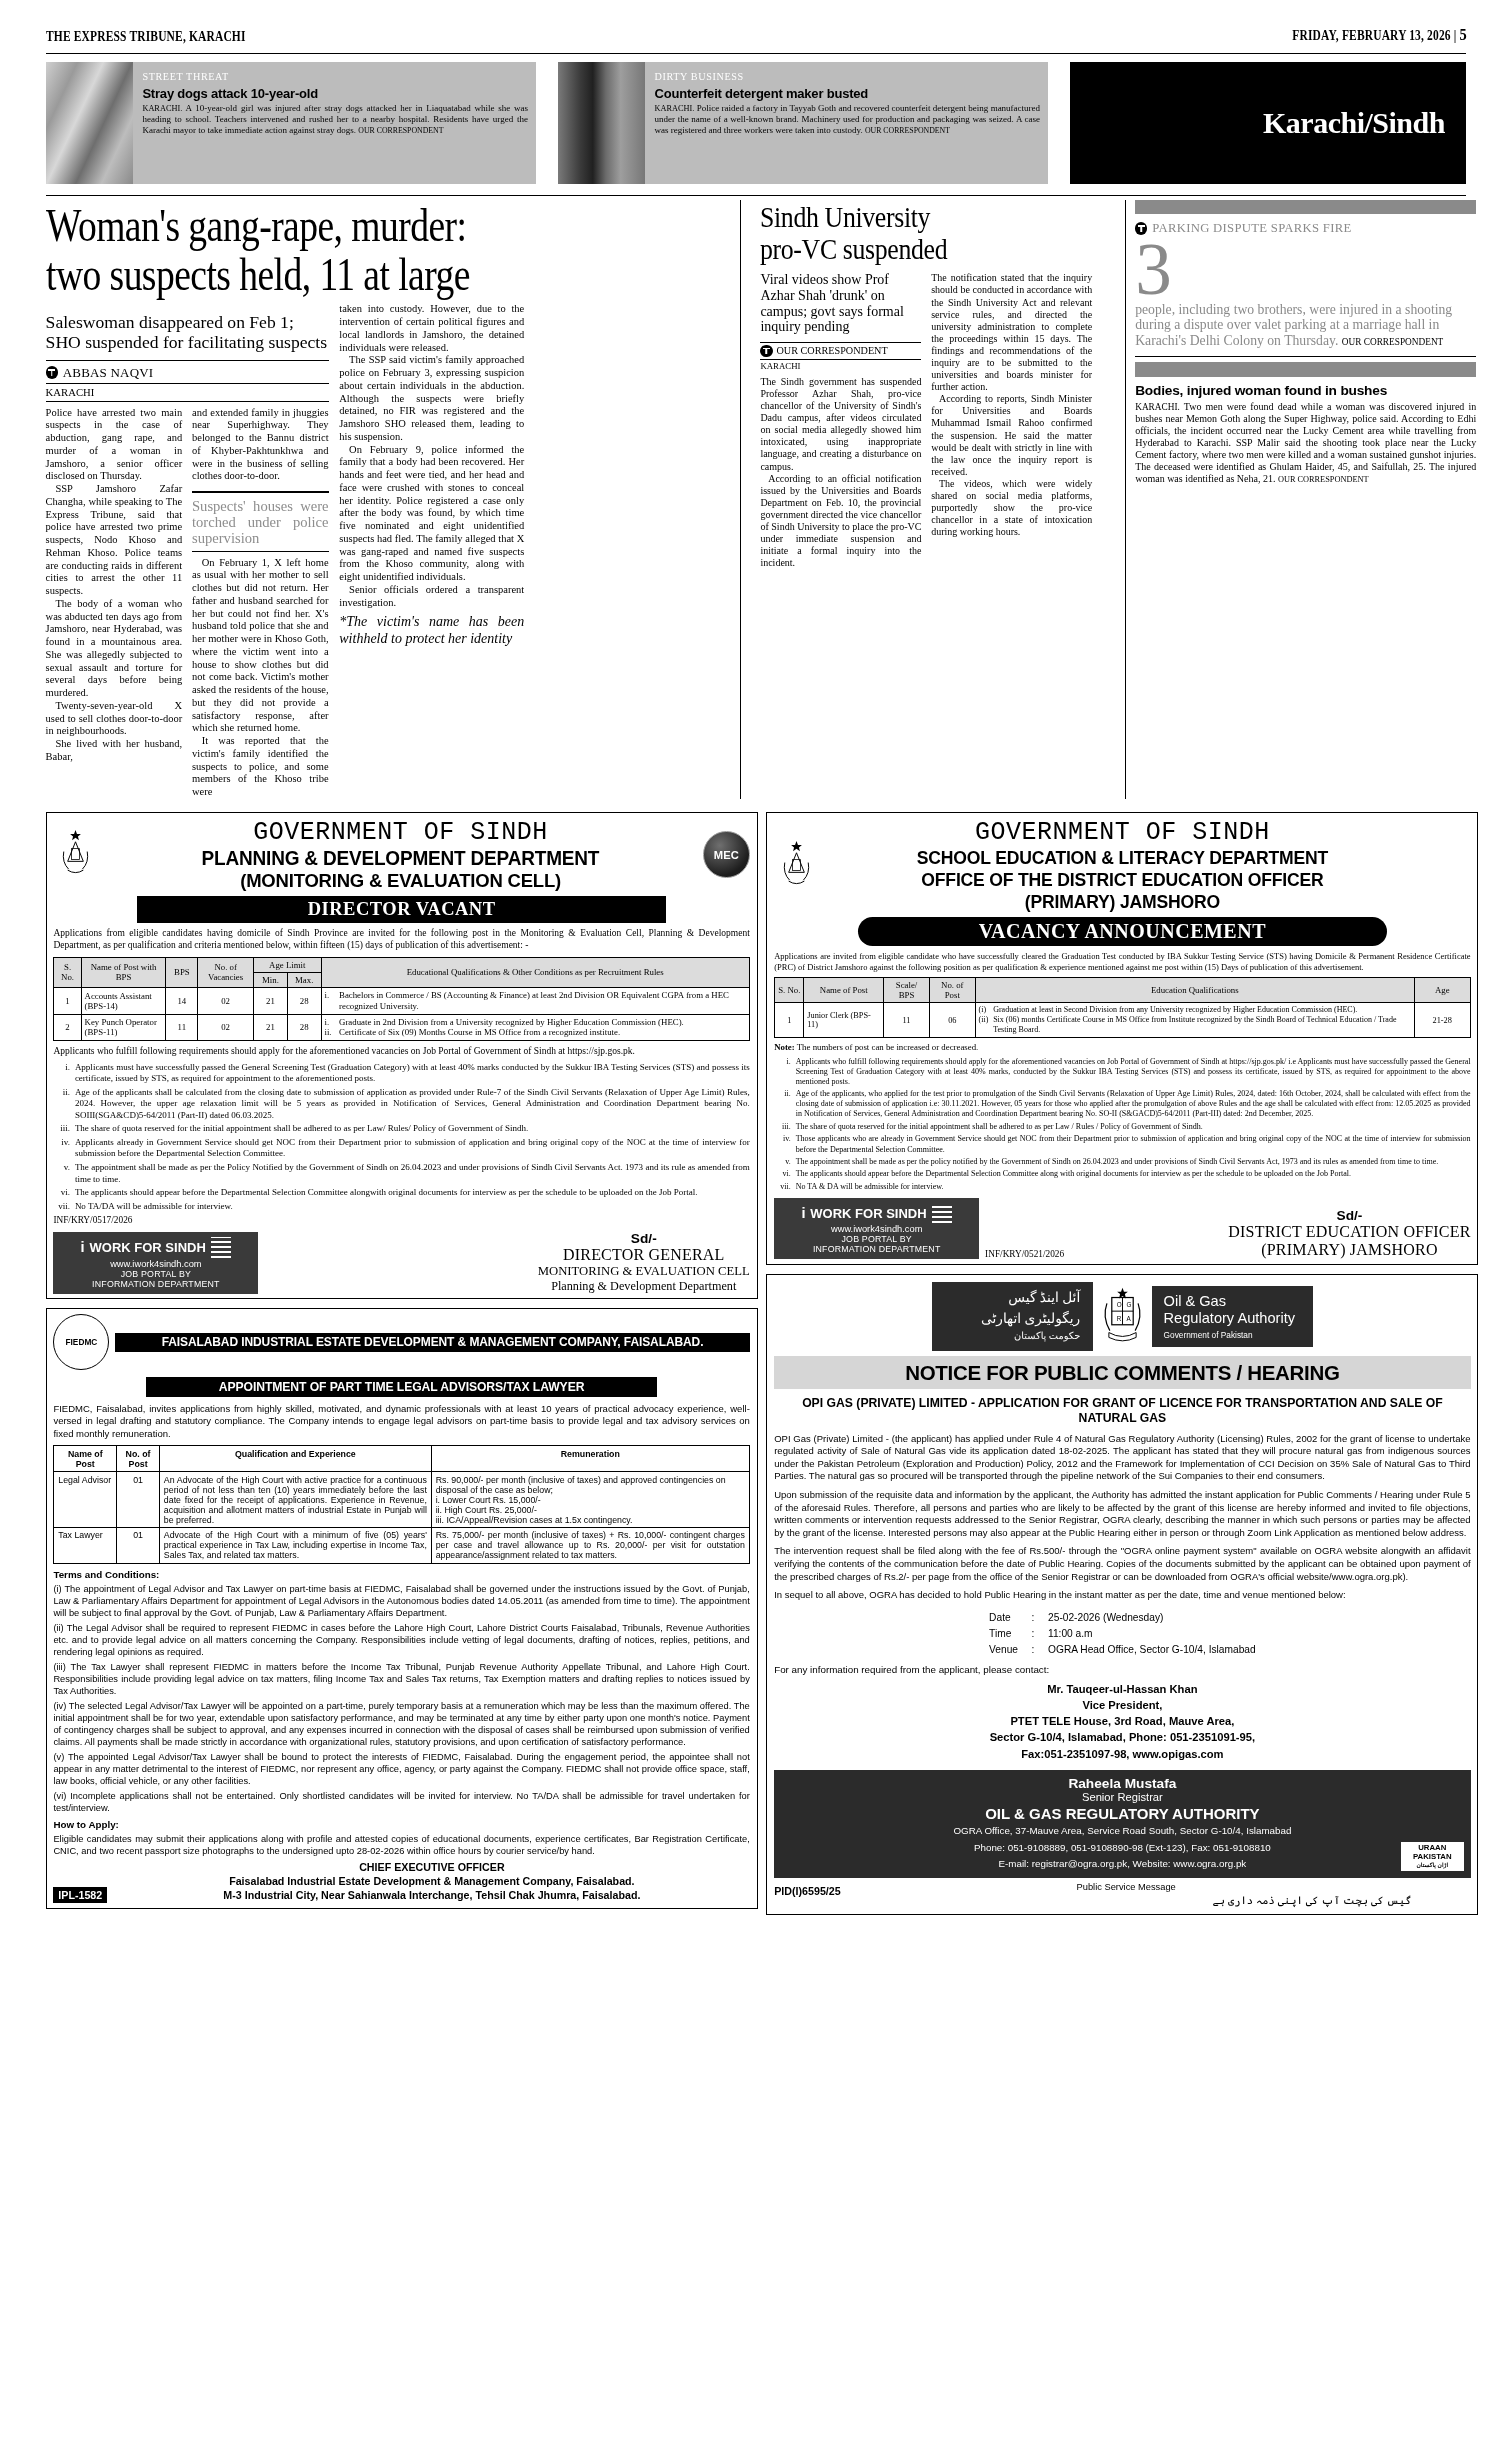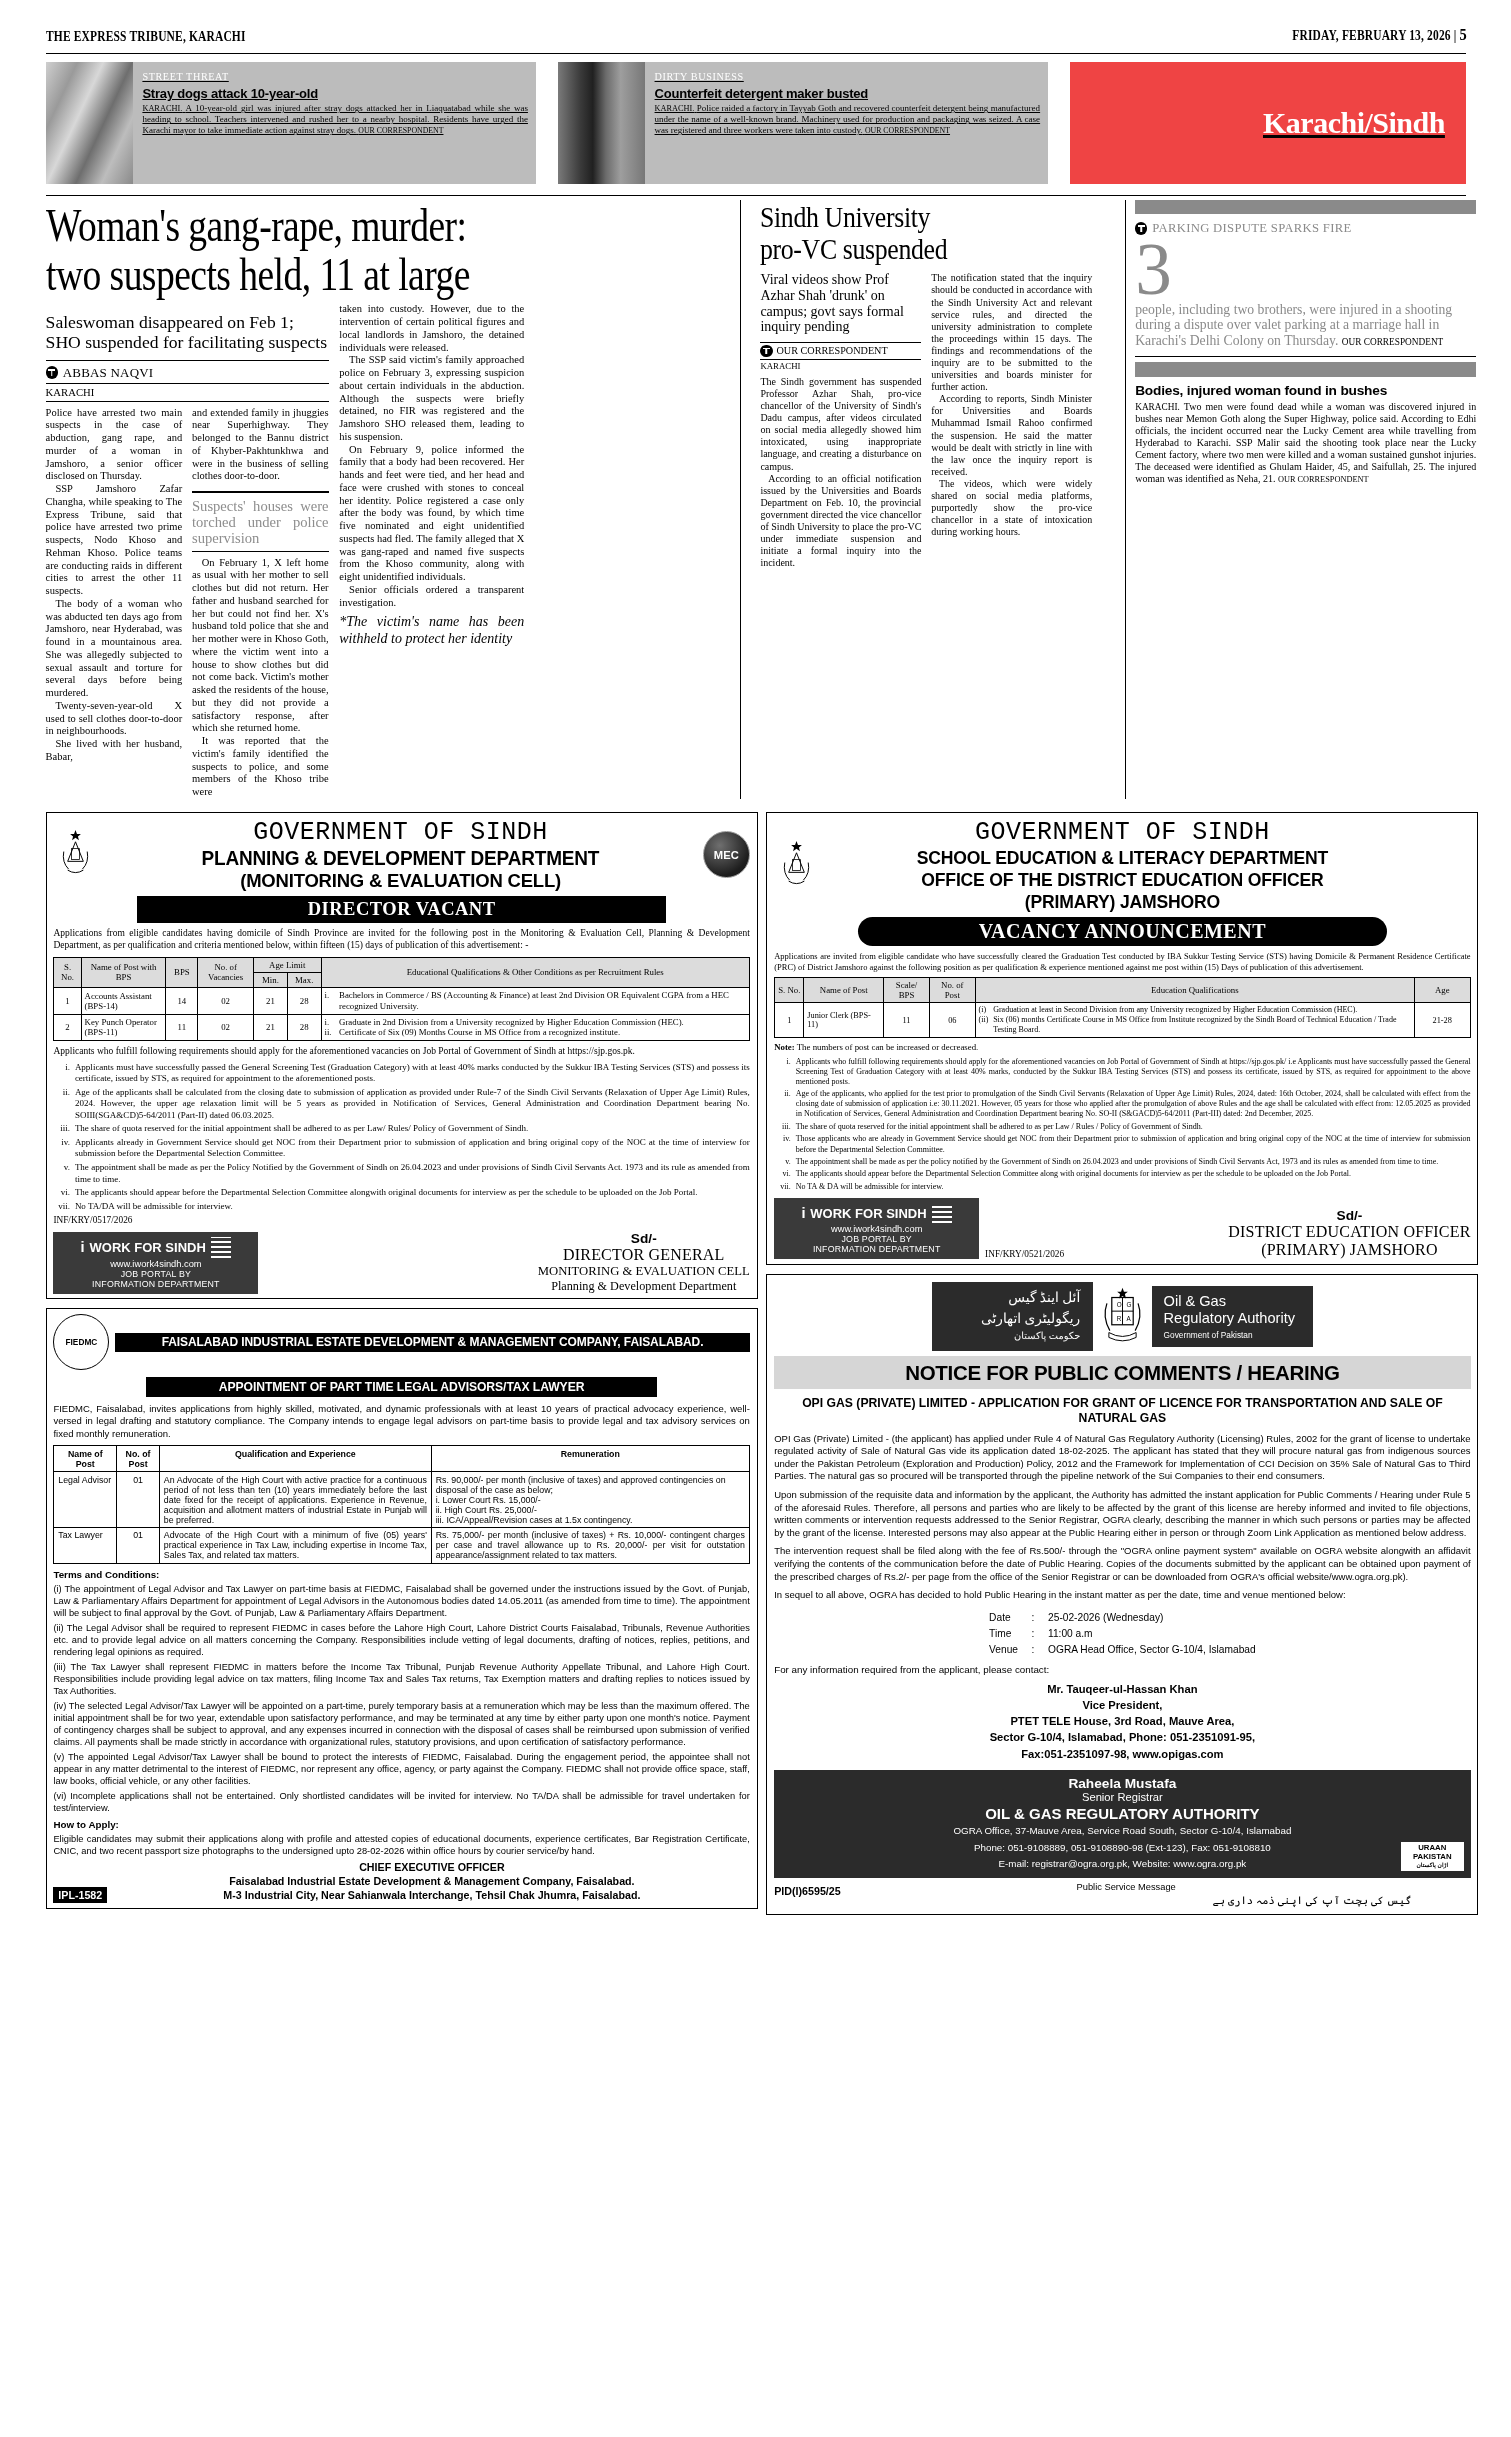--- a/index.html
+++ b/index.html
@@ -7,32 +7,32 @@
   .page{width:1512px;height:2667px;position:relative;box-sizing:border-box;padding:0 16.6px;}
 
   
   .masthead{display:flex;justify-content:space-between;align-items:flex-end;padding:24.4px 29px 4.9px 29px;}
   .mast-left{font-family:"Liberation Serif",serif;font-weight:bold;font-size:14px;letter-spacing:0.2px;transform:scaleX(.82);transform-origin:left bottom;white-space:nowrap;}
   .mast-right{font-family:"Liberation Serif",serif;font-weight:bold;font-size:14px;letter-spacing:0.2px;transform:scaleX(.82);transform-origin:right bottom;white-space:nowrap;}
   .mast-right .pg{font-size:17.6px;}
   .mast-rule{border-bottom:1.5px solid #000;margin:2.9px 29px 0 29px;}
 
   
-  .topstrip{display:flex;gap:22px;margin:7.8px 29px 0 29px;height:122px;text-decoration:underline;}
+  .topstrip{display:flex;gap:22px;margin:7.8px 29px 0 29px;height:122px;}
   .brief{flex:1;display:flex;background:#bcbcbc;}
   .brief-photo{width:87px;flex:none;background:#8e8e8e;position:relative;overflow:hidden;}
   .ph1{background:linear-gradient(115deg,#cfcfcf 0%,#9a9a9a 22%,#d8d8d8 40%,#6e6e6e 60%,#bdbdbd 78%,#8a8a8a 100%);}
   .ph2{background:linear-gradient(90deg,#7a7a7a 0%,#3a3a3a 26%,#202020 40%,#6b6b6b 55%,#9e9e9e 72%,#777 100%);}
   .brief-body{padding:8.8px 7.8px 3.9px 9.8px;flex:1;}
   .kicker{color:#fff;font-size:10.2px;letter-spacing:0.6px;font-family:"Liberation Serif",serif;}
   .brief-head{font-family:"Liberation Sans",sans-serif;font-weight:bold;font-size:13px;margin-top:4.9px;line-height:1.06;letter-spacing:-0.2px;}
   .brief-text{font-size:9px;line-height:1.22;margin-top:2.9px;text-align:justify;}
   .brief-text .dl{font-variant:small-caps;font-size:8.3px;}
   .brief-text .cred{font-variant:small-caps;font-size:7.8px;}
-  .sectionbox{width:375px;flex:none;background:#ef4444;display:flex;align-items:center;justify-content:flex-end;padding-right:21.5px;}
+  .sectionbox{width:375px;flex:none;background:#000000;display:flex;align-items:center;justify-content:flex-end;padding-right:21.5px;}
   .sectionbox span{color:#fff;font-family:"Liberation Serif",serif;font-weight:bold;font-size:30px;letter-spacing:-0.5px;}
 
   
   .newsband{display:flex;margin:10.7px 29px 0 29px;border-top:1.5px solid #000;padding-top:3.9px;}
   .col-main{width:685px;flex:none;padding-right:9.8px;}
   .col-sindh{width:346px;flex:none;border-left:1px solid #000;padding:0 19px;}
   .col-right{width:341px;flex:none;border-left:1px solid #000;padding-left:8.8px;}
 
   h1.mainhead{font-family:"Liberation Serif",serif;font-weight:normal;font-size:47px;line-height:.96;letter-spacing:-0.7px;margin:3.9px 0 0 0;transform:scaleX(.80);transform-origin:left top;white-space:nowrap;}
   .deck{font-size:17.6px;line-height:1.14;margin-top:8.8px;width:283px;}

